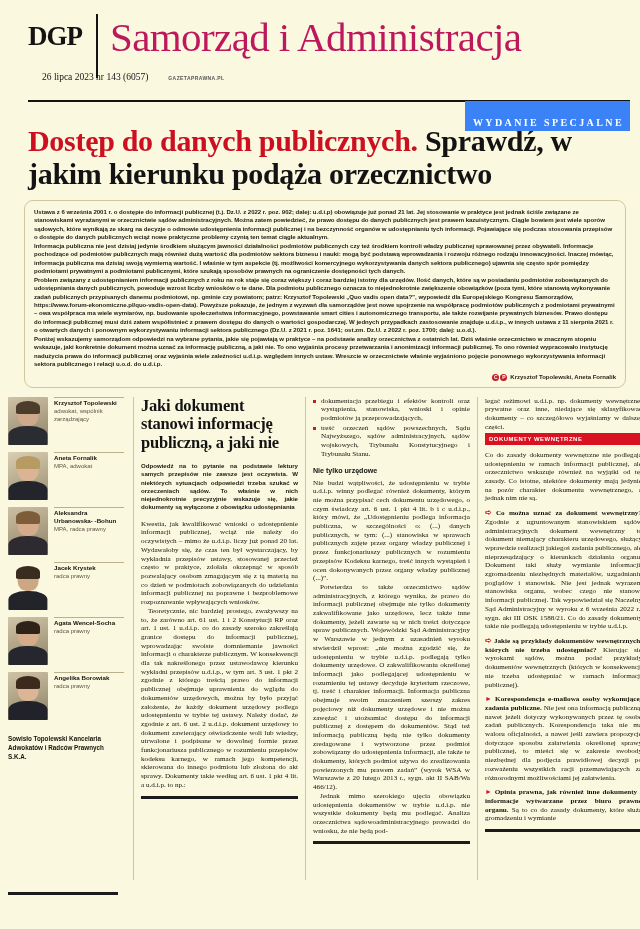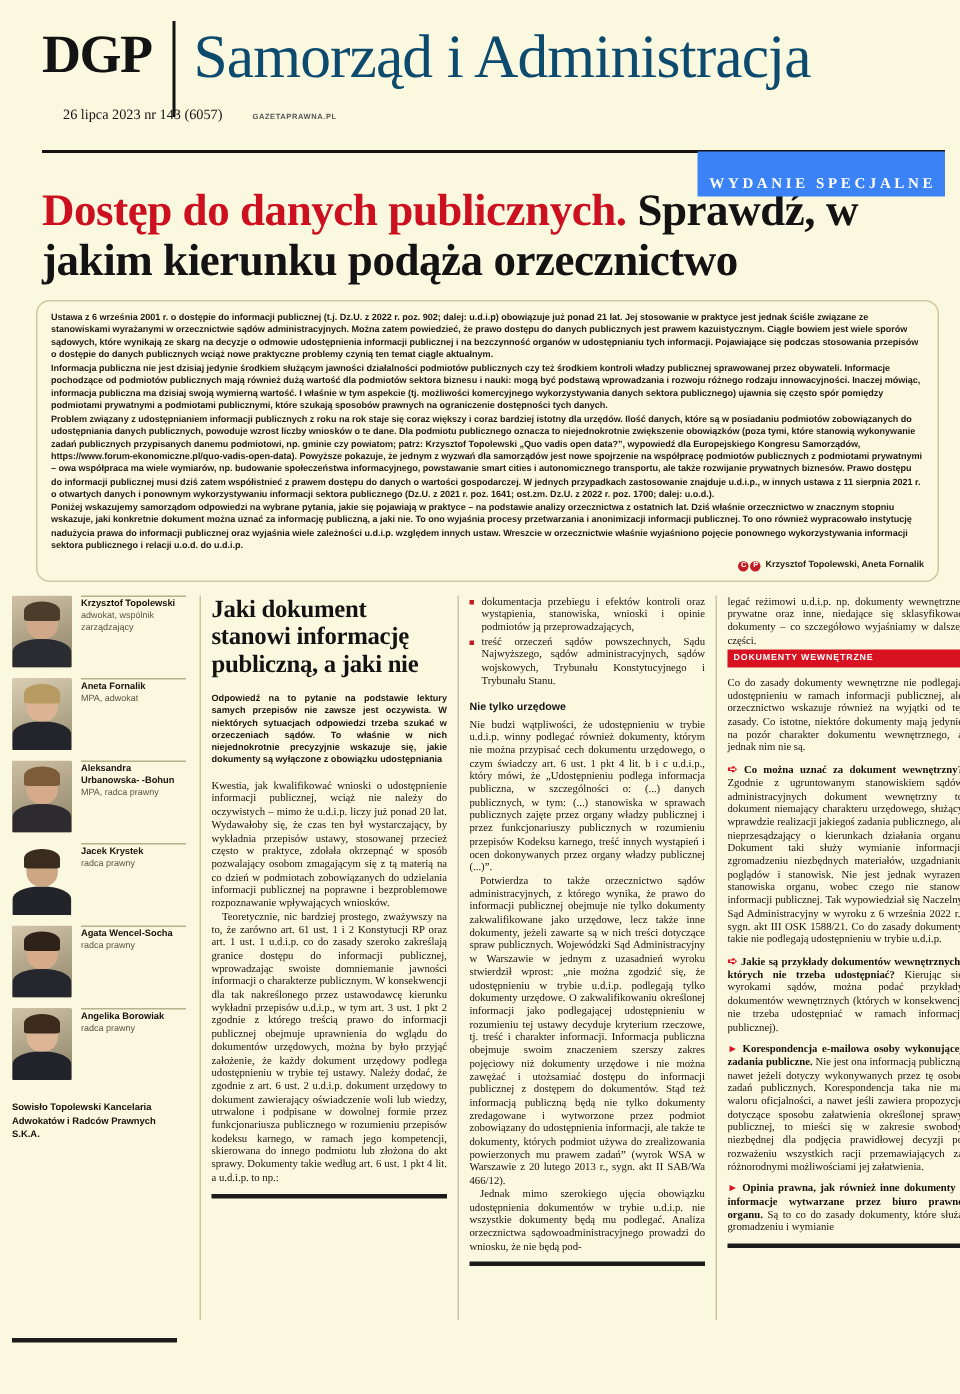--- a/index.html
+++ b/index.html
@@ -19,38 +19,38 @@
   
   .masthead {
     display: flex;
     align-items: flex-start;
     padding-top: 14px;
     height: 62px;
   }
   .dgp {
     font-family: "Liberation Serif", serif;
     font-weight: bold;
-    font-size: 36px;
+    font-size: 27px;
     letter-spacing: -1px;
     line-height: 44px;
     color: #131313;
     padding-left: 18px;
   }
   .mast-divider {
     width: 2px;
     background: #131313;
     height: 64px;
     margin: 0 12px 0 14px;
     align-self: flex-start;
   }
   .mast-title {
     font-family: "Liberation Serif", serif;
     font-size: 41px;
     line-height: 46px;
-    color: #0c4a6e;
+    color: #be185d;
     letter-spacing: -0.6px;
     white-space: nowrap;
   }
 
   
   .subhead-row {
     position: relative;
     display: flex;
     align-items: baseline;
     padding-left: 18px;

